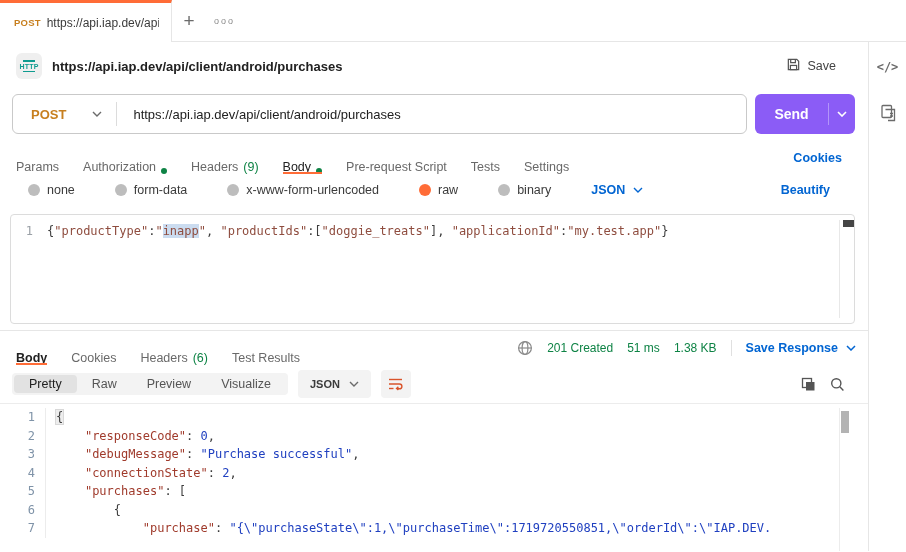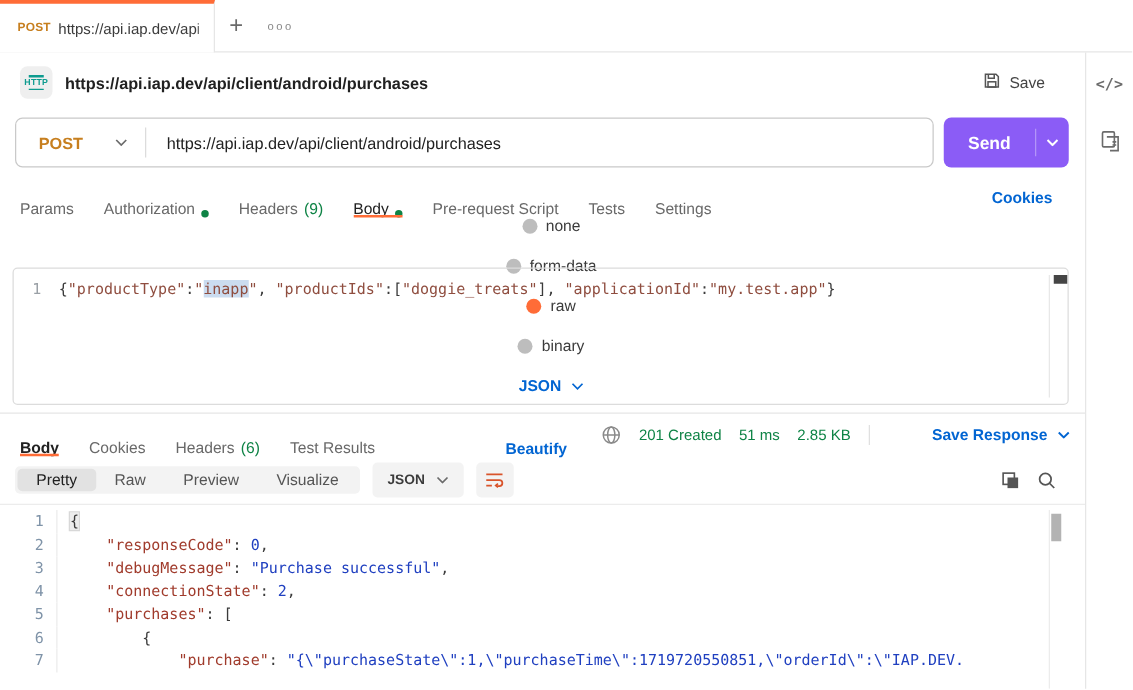--- a/index.html
+++ b/index.html
@@ -50,21 +50,21 @@
   .rtab { display:flex; align-items:flex-end; gap:5px; cursor:pointer; position:relative; height:100%; }
   .rtab.active { color:#212121; font-weight:500; }
   .rtab.active::after { content:""; position:absolute; left:0; right:0; bottom:0; height:2px; background:#ff6c37; }
   .dot { width:6px; height:6px; border-radius:50%; background:#0e8345; }
   .count-green { color:#0e8345; }
   .spacer { flex:1; }
   .link-blue { color:#0265d2; font-weight:bold; font-size:12.5px; cursor:pointer; }
   .req-tabs .link-blue { margin-right:12px; }
 
   
-  .mode-row { height:32px; display:flex; align-items:center; padding:0 14px 0 28px; gap:18px; font-size:12.5px; color:#3b3b3b;flex-direction:column; }
+  .mode-row { height:32px; display:flex; align-items:center; padding:0 14px 0 28px; gap:40px; font-size:12.5px; color:#3b3b3b; }
   .mode { display:flex; align-items:center; gap:7px; cursor:pointer; }
   .radio { width:12px; height:12px; border-radius:50%; background:#bdbdbd; }
   .radio.on { background:#ff6c37; }
   .lang-select { display:flex; align-items:center; gap:8px; color:#0265d2; font-weight:bold; cursor:pointer; }
   .mode-row .link-blue { margin-right:24px; }
 
   
   .req-editor { position:relative; margin:8px 13px 0 10px; height:110px; border:1px solid #dcdcdc; border-radius:4px;
                 overflow:hidden; font-family:"DejaVu Sans Mono", monospace; font-size:12px; cursor:text; }
   .req-editor .code-line { display:flex; line-height:20px; padding-top:6px; }
@@ -74,21 +74,21 @@
 
   .section-divider { height:1px; background:#e6e6e6; margin-top:6px; }
 
   
   .resp-meta { height:34px; display:flex; align-items:center; padding:0 12px 0 16px; gap:24px; font-size:12.5px; color:#696969; }
   .resp-meta .rtab.active { font-weight:bold; }
   .meta-right { display:flex; align-items:center; gap:14px; }
   .globe { color:#8a8a8a; cursor:pointer; display:flex; }
   .green { color:#0e8345; font-size:12px; }
   .meta-sep { width:1px; height:16px; background:#e0e0e0; }
-  .save-resp { display:flex; align-items:center; gap:8px; color:#0265d2; font-weight:bold; font-size:12.5px; cursor:pointer;margin-left:36px; }
+  .save-resp { display:flex; align-items:center; gap:8px; color:#0265d2; font-weight:bold; font-size:12.5px; cursor:pointer; }
 
   
   .resp-toolbar { height:38px; display:flex; align-items:center; padding:0 14px 0 12px; gap:10px; }
   .seg-group { display:flex; background:#f3f3f3; border-radius:4px; padding:2px; }
   .seg { padding:2px 15px; font-size:12.5px; color:#555; border-radius:4px; cursor:pointer; }
   .seg.active { background:#e2e2e2; color:#212121; }
   .tool-btn { height:28px; background:#f3f3f3; border-radius:4px; display:flex; align-items:center; justify-content:center; cursor:pointer; }
   .lang-btn { padding:0 12px; gap:9px; font-size:11px; font-weight:bold; color:#3b3b3b; }
   .lang-btn .chev { color:#6b6b6b; }
   .wrap-btn { width:30px; color:#d9542b; }
@@ -202,20 +202,24 @@
   <div class="mode-row">
     <div class="mode">
       <span class="radio"></span>
       <span>none</span>
     </div>
     <div class="mode">
       <span class="radio"></span>
       <span>form-data</span>
     </div>
     <div class="mode">
+      <span class="radio"></span>
+      <span>x-www-form-urlencoded</span>
+    </div>
+    <div class="mode">
       <span class="radio on"></span>
       <span>raw</span>
     </div>
     <div class="mode">
       <span class="radio"></span>
       <span>binary</span>
     </div>
     <div class="lang-select">
       <span>JSON</span>
       <svg class="chev" viewBox="0 0 10 6">
@@ -256,21 +260,21 @@
     <div class="meta-right">
       <span class="globe">
         <svg width="16" height="16" viewBox="0 0 16 16" fill="none" stroke="#8a8a8a" stroke-width="1.2">
           <circle cx="8" cy="8" r="6.4"></circle>
               <ellipse cx="8" cy="8" rx="2.9" ry="6.4"></ellipse>
               <path d="M1.6 8h12.8"></path>
         </svg>
       </span>
       <span class="green">201 Created</span>
       <span class="green">51 ms</span>
-      <span class="green">2.85 KB</span>
+      <span class="green">1.38 KB</span>
       <span class="meta-sep"></span>
       <span class="save-resp">
         <span>Save Response</span>
         <svg class="chev" viewBox="0 0 10 6">
               <path d="M1 1l4 4 4-4" fill="none" stroke="currentColor" stroke-width="1.5"></path>
             </svg>
       </span>
     </div>
   </div>
 

